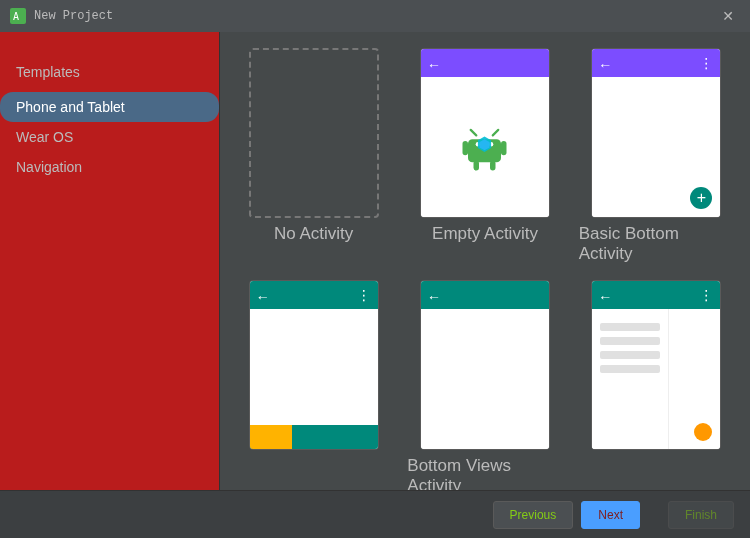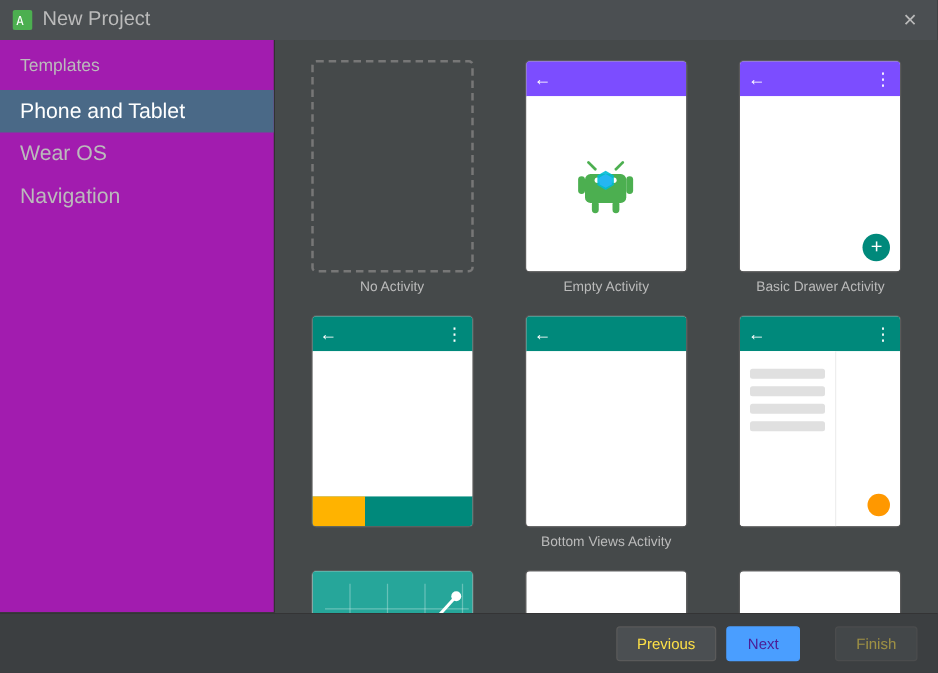--- a/index.html
+++ b/index.html
@@ -21,55 +21,57 @@
       align-items: center;
       padding: 0 10px;
       flex-shrink: 0;
     }
     .title-bar-icon {
       width: 16px;
       height: 16px;
       margin-right: 8px;
     }
     .title-bar-text {
-      font-size: 16px;
+      font-size: 12px;
       color: #bbbbbb;
       flex: 1;
+      font-family: Liberation Mono, monospace;
     }
     .title-bar-close {
       font-size: 14px;
       color: #bbbbbb;
       cursor: pointer;
       padding: 2px 6px;
     }
 
     .main-content {
       display: flex;
       flex: 1;
       overflow: hidden;
     }
 
     .sidebar {
       width: 220px;
-      background: #a21caf;
+      background: #b91c1c;
       flex-shrink: 0;
-      padding-top: 4px;
+      padding-top: 24px;
       border-right: 1px solid #323232;
     }
     .sidebar-heading {
       font-size: 14px;
       color: #bbbbbb;
       padding: 8px 16px 12px 16px;
       font-weight: normal;
     }
     .sidebar-item {
       padding: 7px 16px;
-      font-size: 17px;
+      font-size: 14px;
       cursor: pointer;
       color: #bbbbbb;
+      border-radius: 13px;
     }
     .sidebar-item.active {
       background: #4a6987;
       color: #ffffff;
     }
 
     .content-area {
       flex: 1;
       background: #45494a;
       overflow-y: auto;
@@ -102,21 +104,21 @@
       position: relative;
     }
 
     .template-preview.dashed {
       background: #45494a;
       border: 2px dashed #777;
     }
 
     .template-label {
       margin-top: 6px;
-      font-size: 11px;
+      font-size: 17px;
       color: #bbbbbb;
       text-align: left;
     }
 
     
     .phone-mockup {
       width: 100%;
       height: 100%;
       display: flex;
       flex-direction: column;
@@ -234,26 +236,26 @@
       flex-shrink: 0;
       border-top: 1px solid #323232;
     }
     .btn {
       padding: 6px 16px;
       font-size: 12px;
       border-radius: 3px;
       cursor: pointer;
       border: 1px solid #5a5a5a;
       background: #4b4f52;
-      color: #fde047;
+      color: #84cc16;
     }
     .btn.primary {
       background: #4a9eff;
       border-color: #4a9eff;
-      color: #4c1d95;
+      color: #7f1d1d;
     }
     .btn:disabled {
       opacity: 0.5;
       cursor: default;
       margin-left: 20px;
     }
 
     
     .android-svg {
       width: 55px;
@@ -343,21 +345,21 @@
           <div class="phone-mockup">
             <div class="phone-header header-purple">
               <span class="back-arrow">←</span>
               <span class="menu-dots">⋮</span>
             </div>
             <div class="phone-body" style="position:relative;">
               <div class="fab-btn">+</div>
             </div>
           </div>
         </div>
-        <span class="template-label">Basic Drawer Activity</span>
+        <span class="template-label">Basic Bottom Activity</span>
       </div>
 
       <div class="template-item">
         <div class="template-preview">
           <div class="phone-mockup">
             <div class="phone-header header-green">
               <span class="back-arrow">←</span>
               <span class="menu-dots">⋮</span>
             </div>
             <div class="phone-body">

